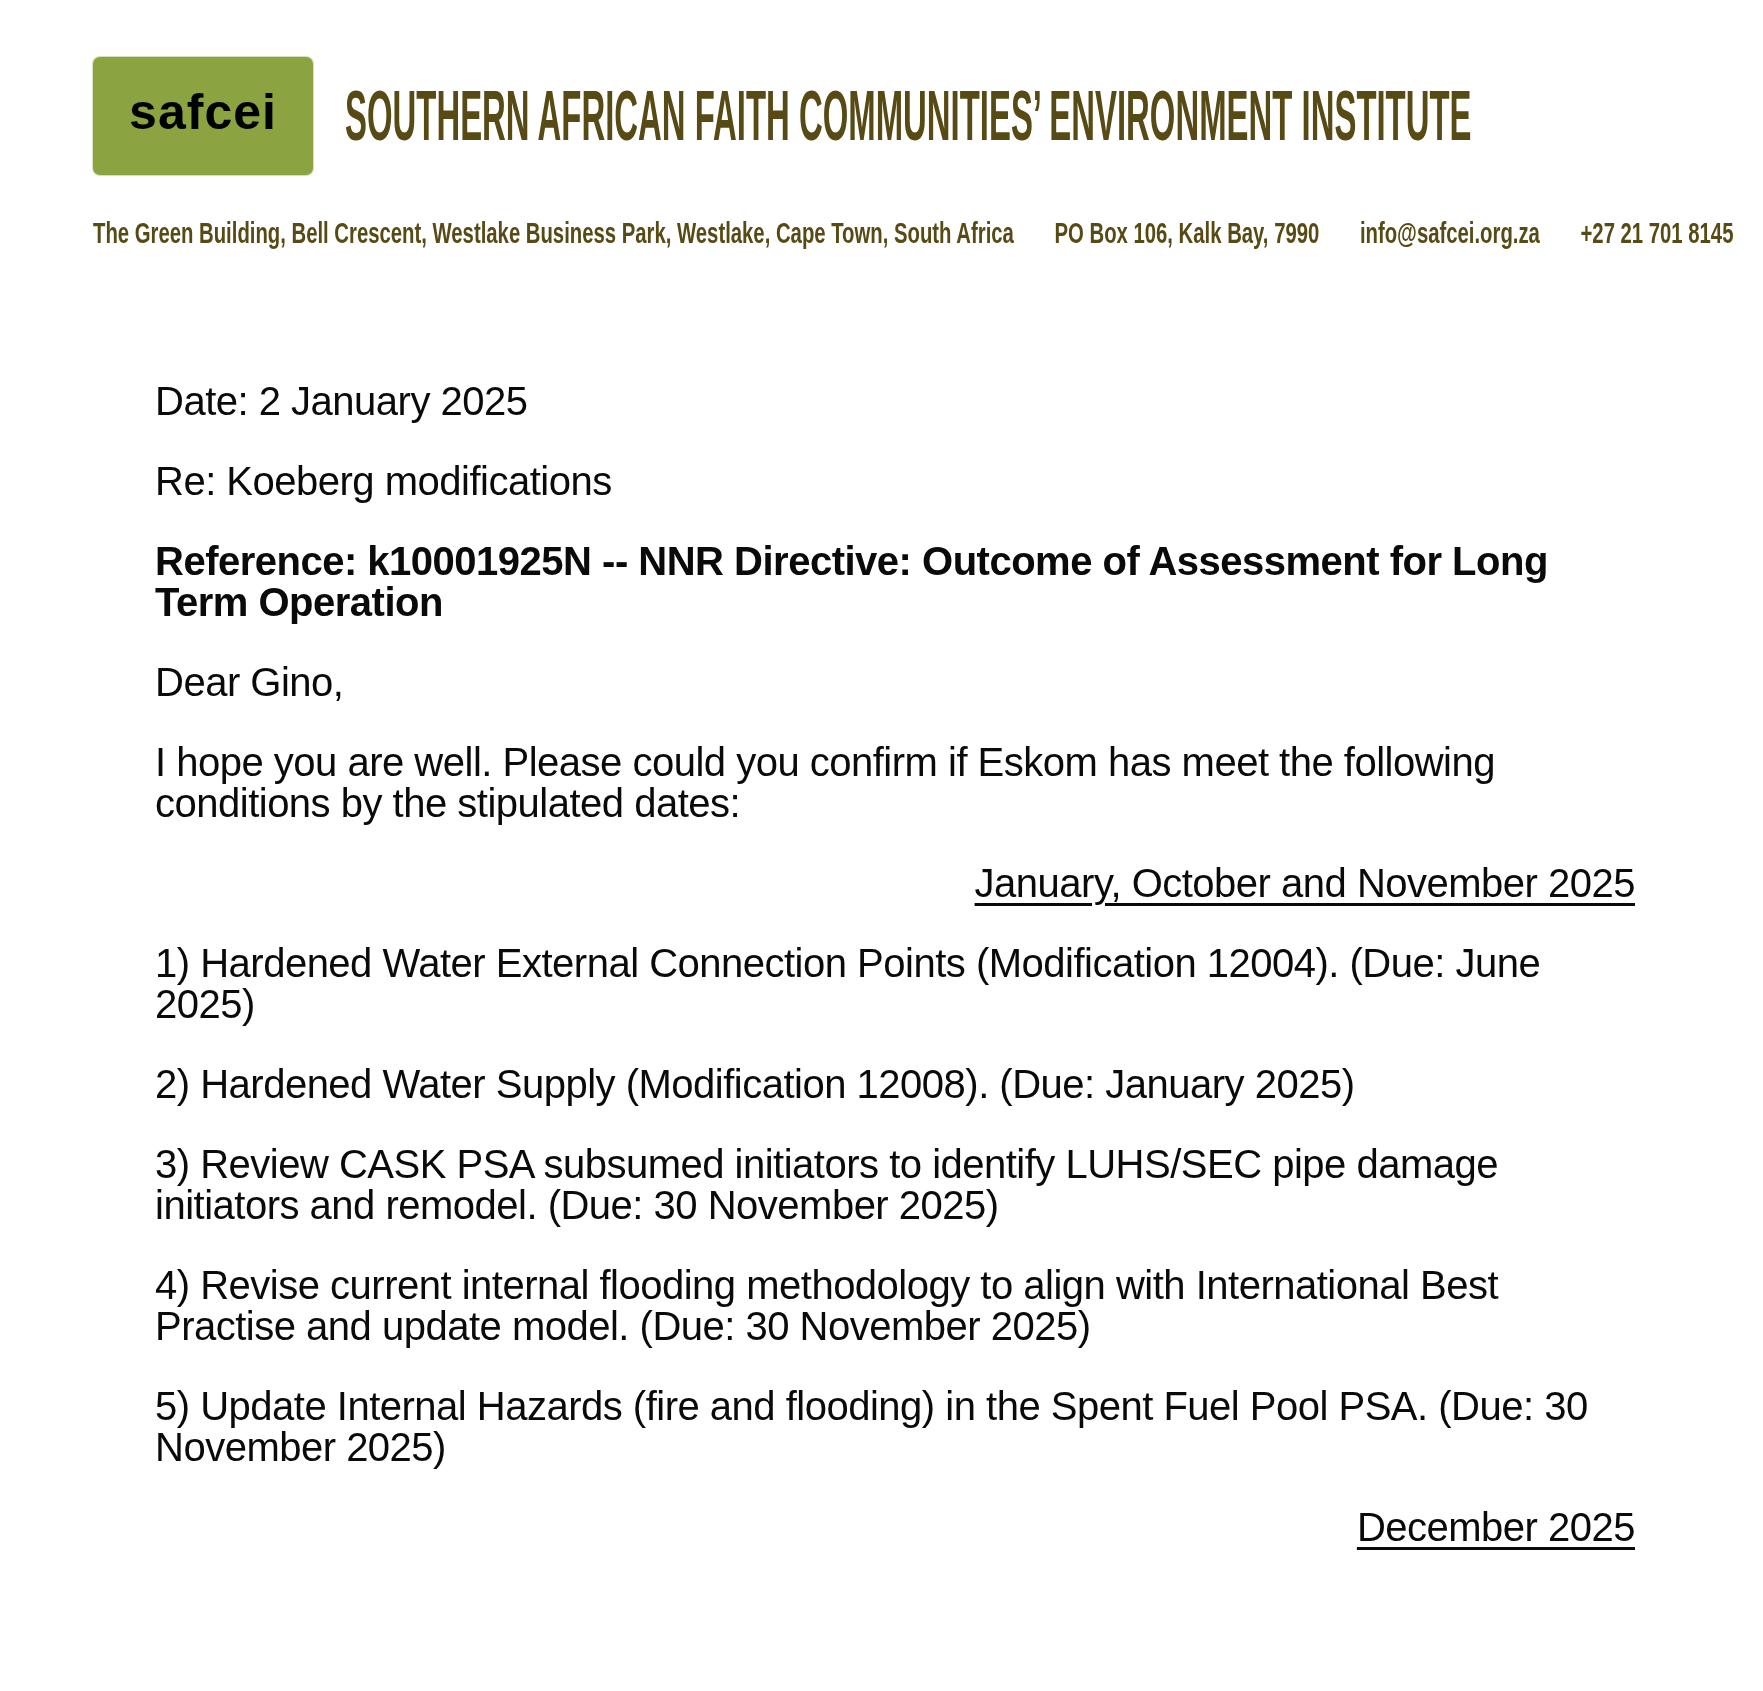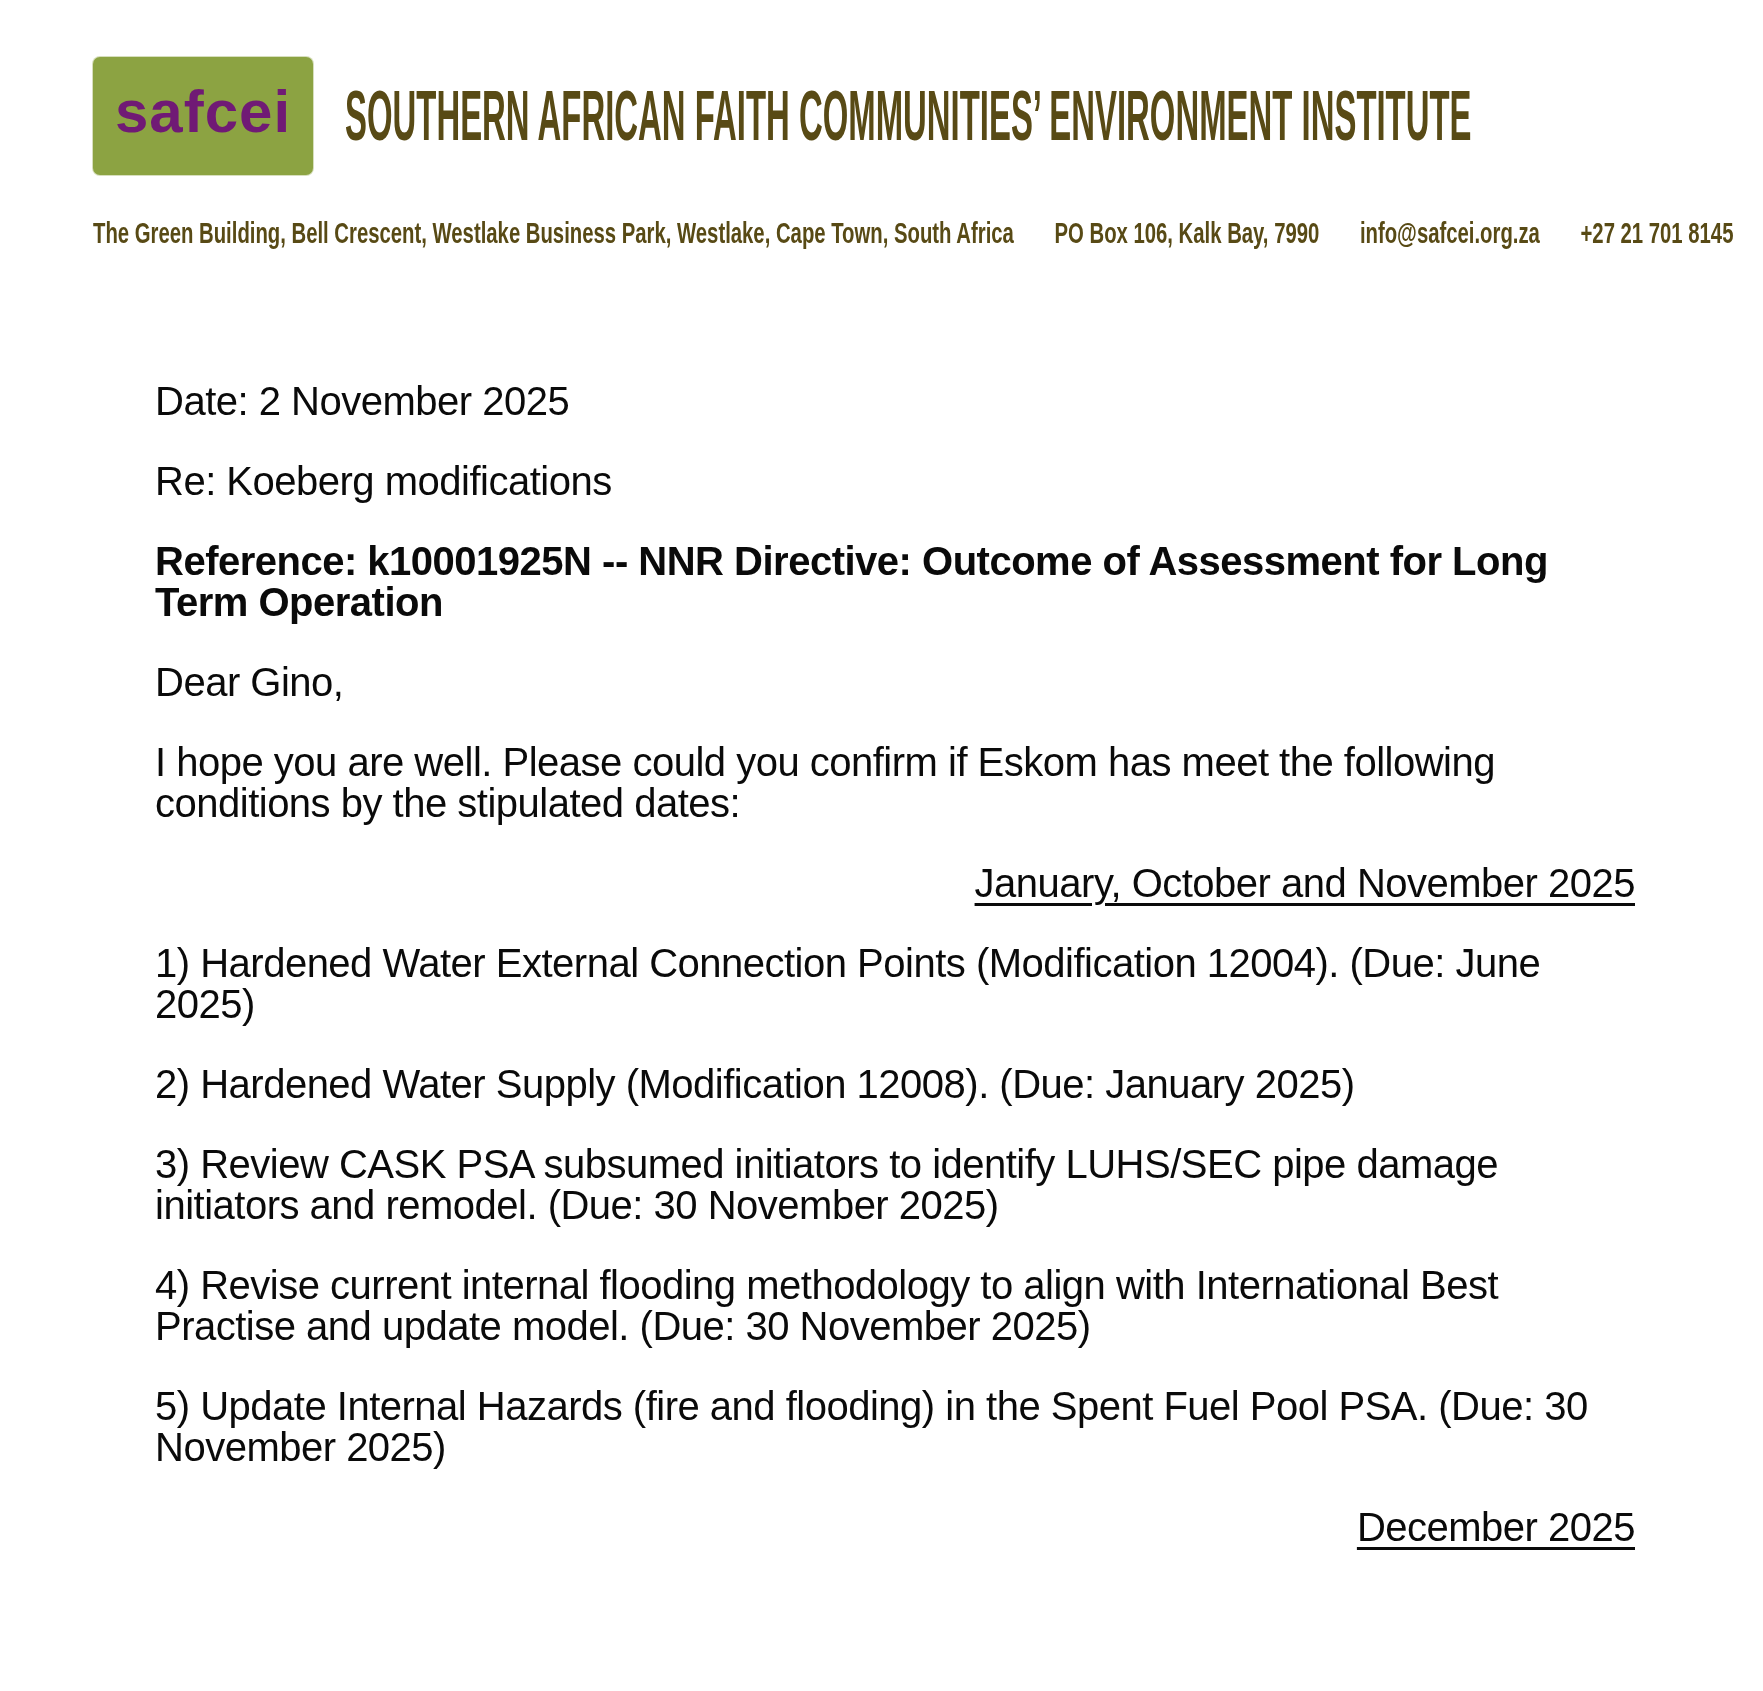--- a/index.html
+++ b/index.html
@@ -26,23 +26,23 @@
   }
   .logo-box{
     width:220px;height:118px;
     background:var(--brand-green);
     border-radius:7px;
     display:flex;align-items:center;justify-content:center;
     flex:0 0 auto;
     box-shadow:0 0 0 1px rgba(140,163,66,.35);
   }
   .logo-box .logo-word{
-    color:#701a75;
+    color:#000000;
     font-weight:bold;
-    font-size:60px;
+    font-size:50px;
     letter-spacing:1px;
     line-height:1;
     transform:translateY(-4px);
   }
   .org-title{
     margin-left:32px;
     white-space:nowrap;
     font-weight:bold;
     font-size:70px;
     letter-spacing:0px;
@@ -87,21 +87,21 @@
       <span class="logo-word">safcei</span>
     </div>
     <div class="org-title">SOUTHERN AFRICAN FAITH COMMUNITIES’ ENVIRONMENT INSTITUTE</div>
   </div>
   <div class="contact-line">
     <span class="seg">The Green Building, Bell Crescent, Westlake Business Park, Westlake, Cape Town, South Africa</span><span class="seg">PO Box 106, Kalk Bay, 7990</span><span class="seg">info@safcei.org.za</span><span class="seg">+27 21 701 8145</span>
   </div>
 </header>
 
 <main class="letter">
-  <p>Date: 2 November 2025</p>
+  <p>Date: 2 January 2025</p>
   <p>Re: Koeberg modifications</p>
   <p class="bold">Reference: k10001925N -- NNR Directive: Outcome of Assessment for Long Term Operation</p>
   <p>Dear Gino,</p>
   <p>I hope you are well. Please could you confirm if Eskom has meet the following conditions by the stipulated dates:</p>
   <p class="section-heading">January, October and November 2025</p>
   <p>1) Hardened Water External Connection Points (Modification 12004). (Due: June 2025)</p>
   <p>2) Hardened Water Supply (Modification 12008). (Due: January 2025)</p>
   <p>3) Review CASK PSA subsumed initiators to identify LUHS/SEC pipe damage initiators and remodel. (Due: 30 November 2025)</p>
   <p>4) Revise current internal flooding methodology to align with International Best Practise and update model. (Due: 30 November 2025)</p>
   <p>5) Update Internal Hazards (fire and flooding) in the Spent Fuel Pool PSA. (Due: 30 November 2025)</p>

